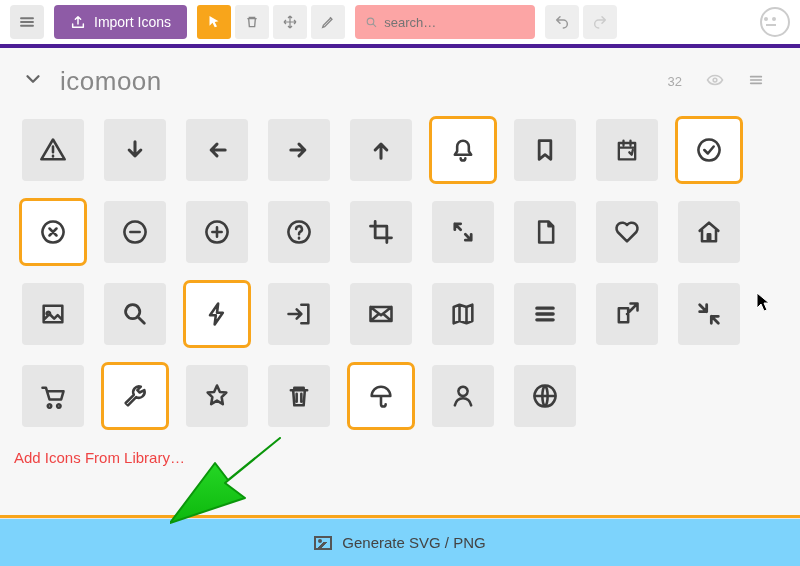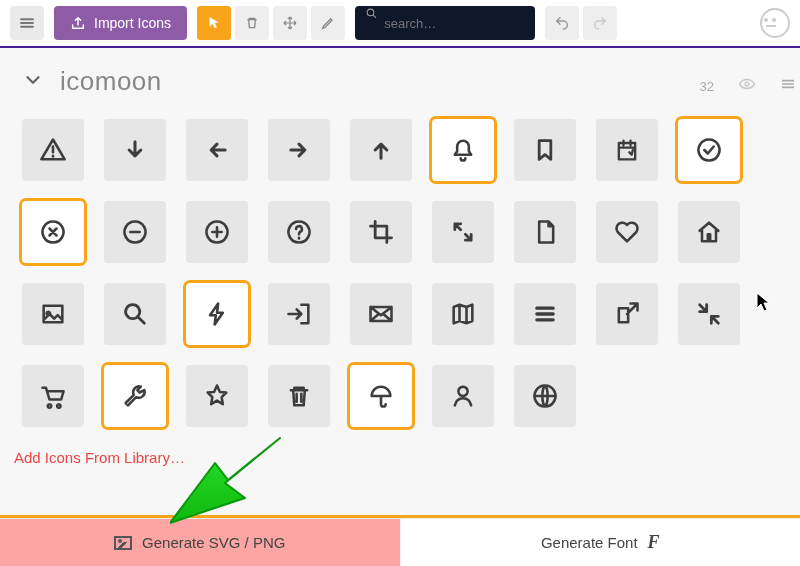--- a/index.html
+++ b/index.html
@@ -9,21 +9,21 @@
     background: #f7f7f7;
     color: #333;
     overflow: hidden;
     position: relative;
   }
   
   .toolbar {
     display: flex; align-items: center;
     padding: 6px 10px; gap: 10px;
     background: #fff;
-    border-bottom: 2px solid #4c1d95;
+    border-bottom: 4px solid #4c1d95;
     height: 48px;
   }
   .btn-square {
     width: 34px; height: 34px;
     display: flex; align-items: center; justify-content: center;
     border-radius: 4px; background: #eaeaea;
     color: #666; cursor: pointer;
   }
   .import-btn {
     display: flex; align-items: center; gap: 8px;
@@ -33,44 +33,44 @@
     cursor: pointer;
   }
   .tool-strip { display: flex; gap: 4px; }
   .tool-strip .tool {
     width: 34px; height: 34px;
     display:flex; align-items:center; justify-content:center;
     background: #eee; color:#888; border-radius:3px; cursor:pointer;
   }
   .tool-strip .tool.sel { background: #f8a51b; color:#fff; }
   .search-wrap {
-    display:flex; 
-    background:#0f172a; border-radius:4px;
+    display:flex; align-items:center;
+    background:#fca5a5; border-radius:4px;
     height:34px; padding:0 10px; width:180px;
     color:#999;
   }
   .search-wrap input {
     border:none; background:transparent; outline:none;
     font-size:13px; color:#666; width:100%; margin-left:6px;
   }
   .history { display:flex; gap:4px; }
   .history .btn-square { background:#eee; color:#aaa; }
   .avatar {
     margin-left:auto;
     width:30px; height:30px; border:2px solid #ccc; border-radius:50%;
     display:flex; align-items:center; justify-content:center;
   }
   .face::before { content:""; width:4px; height:4px; background:#ccc; border-radius:50%; box-shadow:8px 0 #ccc; position:relative; left:-4px; top:-3px;}
   .face::after  { content:""; width:10px; height:2px; background:#ccc; position:relative; top:4px; left:-6px;}
   .face { position:relative; display:flex; }
 
   
   .section-head {
-    display:flex; align-items:flex-end;
-    padding: 18px 4px 4px 22px;
+    display:flex; align-items:center;
+    padding: 18px 36px 4px 22px;
     color:#777;
   }
   .section-head .chev { font-size:22px; margin-right:16px; cursor:pointer; color:#666;}
   .section-head .title { font-size:26px; font-weight:300; color:#888; letter-spacing:.5px;}
   .section-head .right { margin-left:auto; display:flex; align-items:center; gap:24px; color:#aaa;}
   .section-head .count { font-size:13px;}
   .eye { opacity:.4; }
 
   
   .grid {
@@ -101,21 +101,21 @@
   .accent-line { height:3px; background:#f8a51b; }
   .tabs {
     display:flex; height:48px; background:#fff;
     border-top:1px solid #e8e8e8;
   }
   .tab {
     flex:1; display:flex; align-items:center; justify-content:center;
     gap:10px; font-size:15px; color:#444; cursor:pointer;
     border-right:1px solid #eee;
   }
-  .tab:first-child { background:#fca5a5; }
+  .tab:first-child { background:#7dd3fc; }
   .tab:last-child { border-right:none; }
   .tab .ff { font-family: Georgia, serif; font-style:italic; font-weight:bold; font-size:18px;}
   .tab .imgicon { width:18px; height:14px; border:2px solid #555; position:relative; }
   .tab .imgicon::before { content:""; position:absolute; width:4px; height:4px; border-radius:50%; background:#555; top:1px; left:2px;}
   .tab .imgicon::after  { content:""; position:absolute; bottom:0; left:0; right:0; height:6px;
     background:linear-gradient(135deg,transparent 40%,#555 40% 60%,transparent 60%);}
 
   
   .arrow {
     position:absolute;
@@ -392,24 +392,20 @@
   </div>
 
 <div class="add-link">Add Icons From Library…</div>
 
 <div class="bottom">
   <div class="accent-line"></div>
   <div class="tabs">
     <div class="tab">
       <span class="imgicon"></span>
       <span>Generate SVG / PNG</span>
-    </div>
-    <div class="tab">
-      <span>Generate Font</span>
-      <span class="ff">F</span>
     </div>
   </div>
 </div>
 
 <svg class="arrow" viewBox="0 0 120 100">
   <defs>
     <linearGradient id="g" x1="0" y1="0" x2="0" y2="1">
       <stop offset="0" stop-color="#2fe32f"></stop>
         <stop offset="1" stop-color="#0db80d"></stop>
     </linearGradient>

